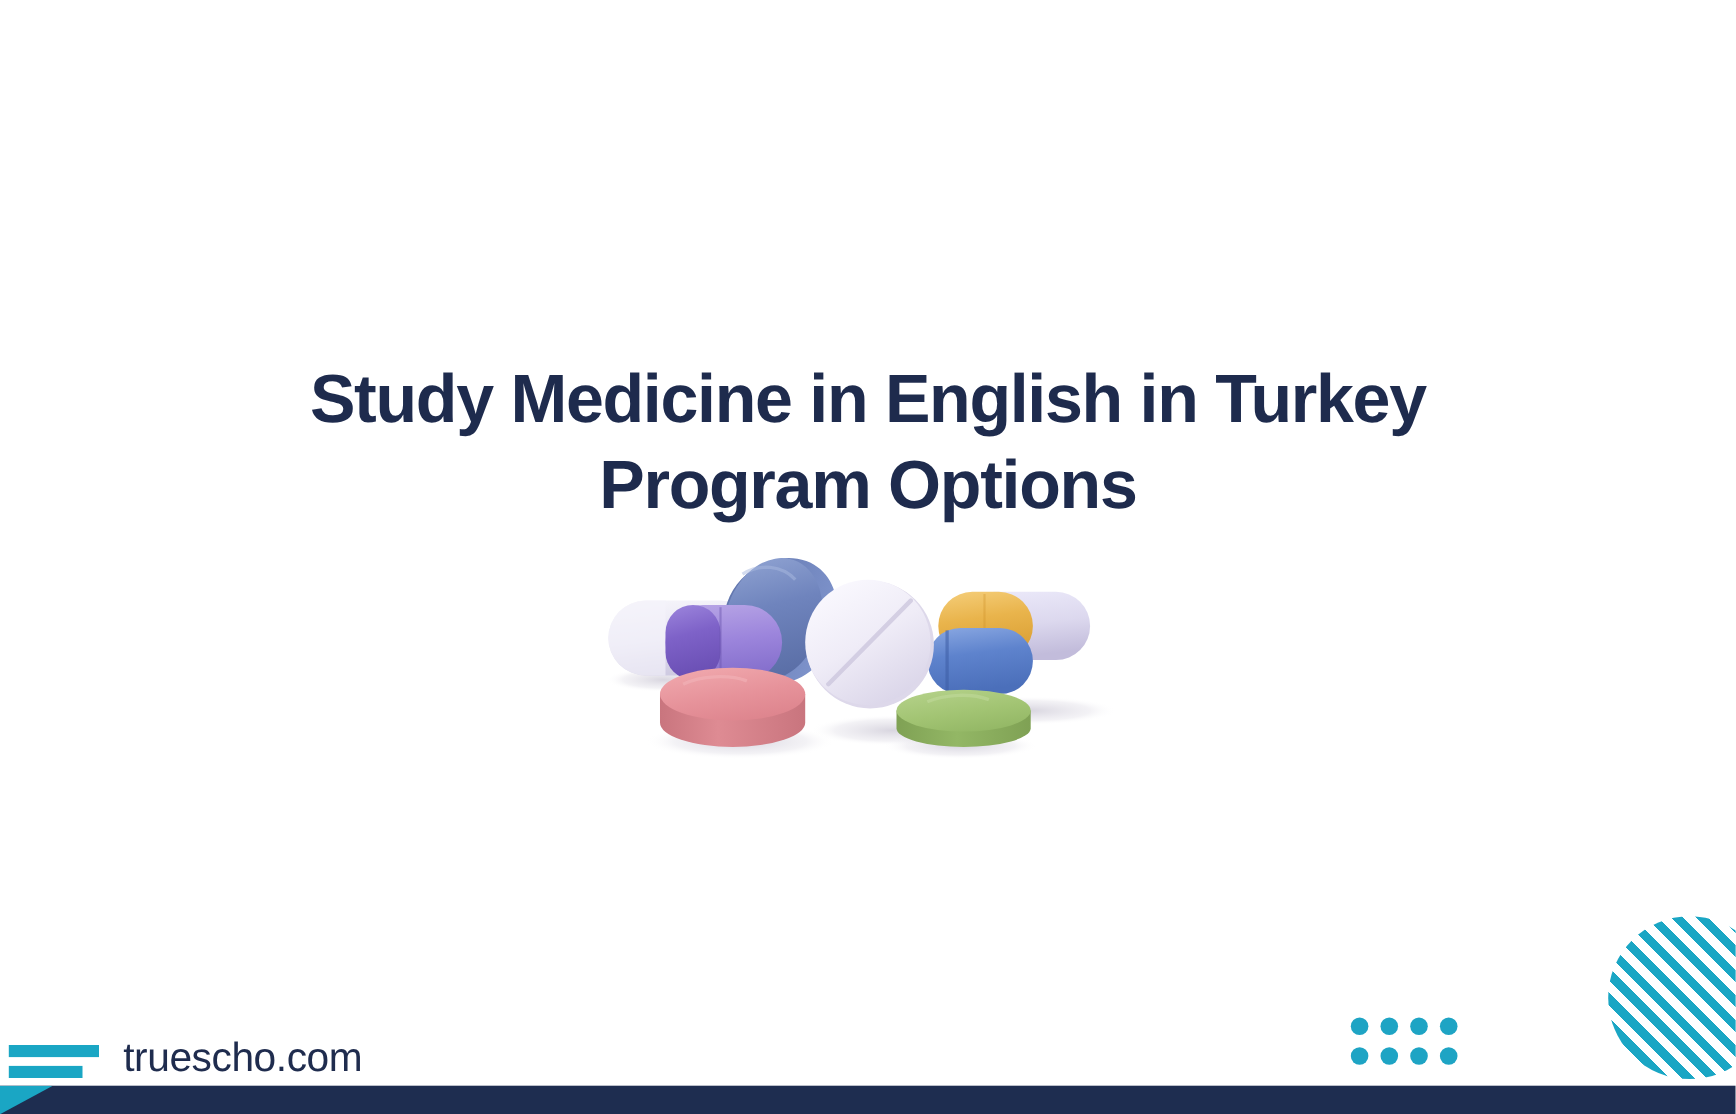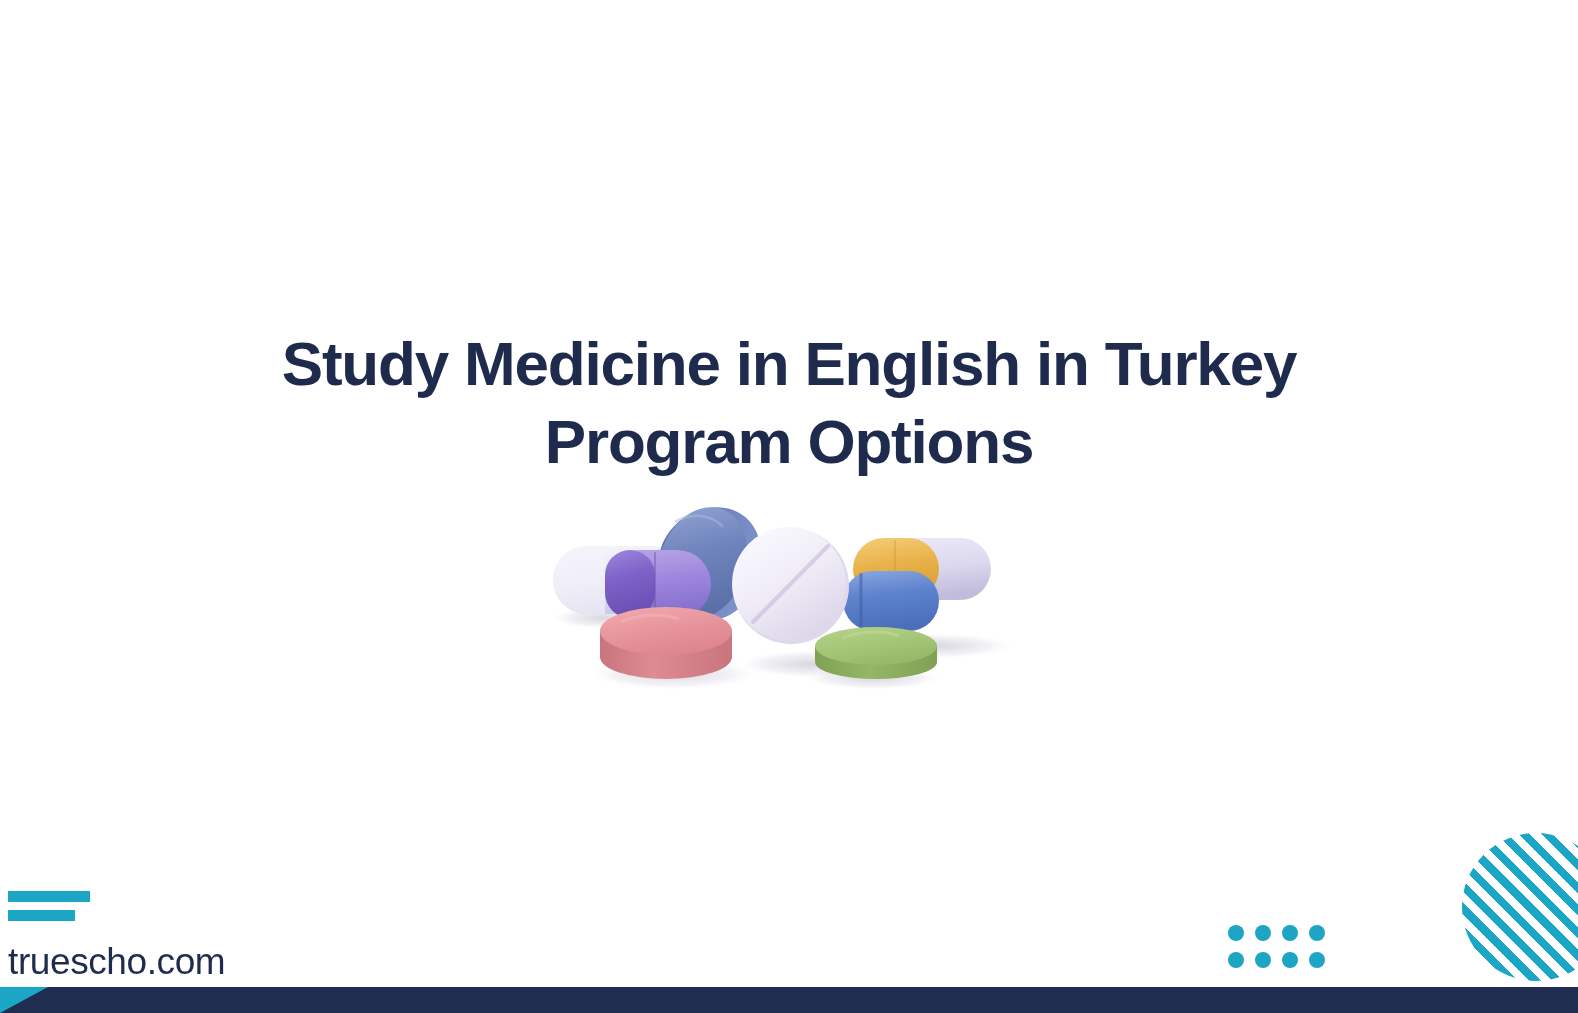--- a/index.html
+++ b/index.html
@@ -115,23 +115,22 @@
     width: 100%;
     height: 100%;
   }
 
   
   .footer-url-group {
     position: absolute;
     left: 8px;
     bottom: 33px;
     display: flex;
-    align-items: flex-start;
+    align-items: flex-end;
     gap: 22px;
-    flex-direction: column;
   }
   .footer-bars {
     display: flex;
     flex-direction: column;
     gap: 8px;
     width: 82px;
     padding-top: 2px;
   }
   .footer-bars .bar {
     height: 11px;

